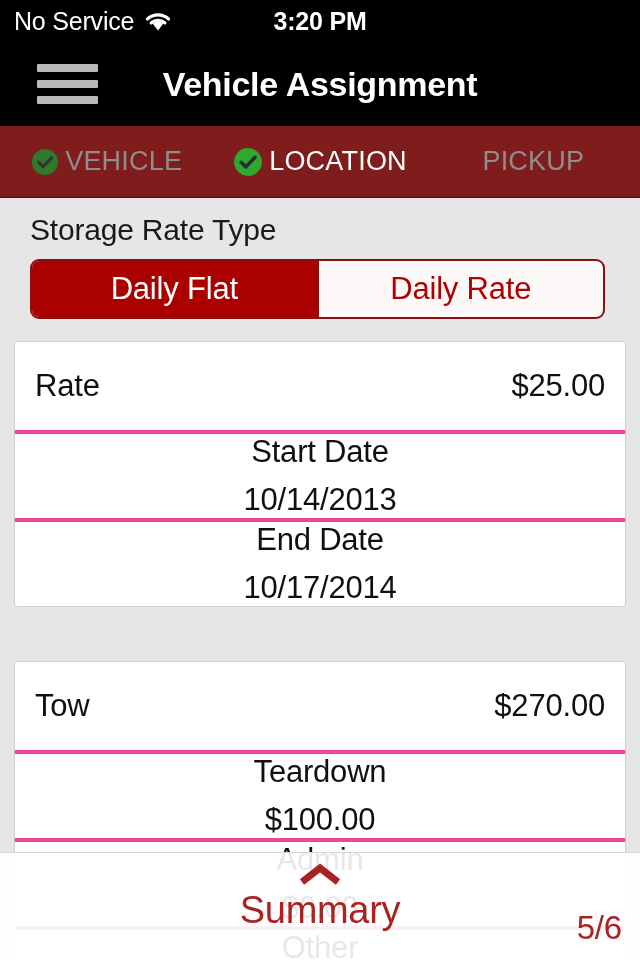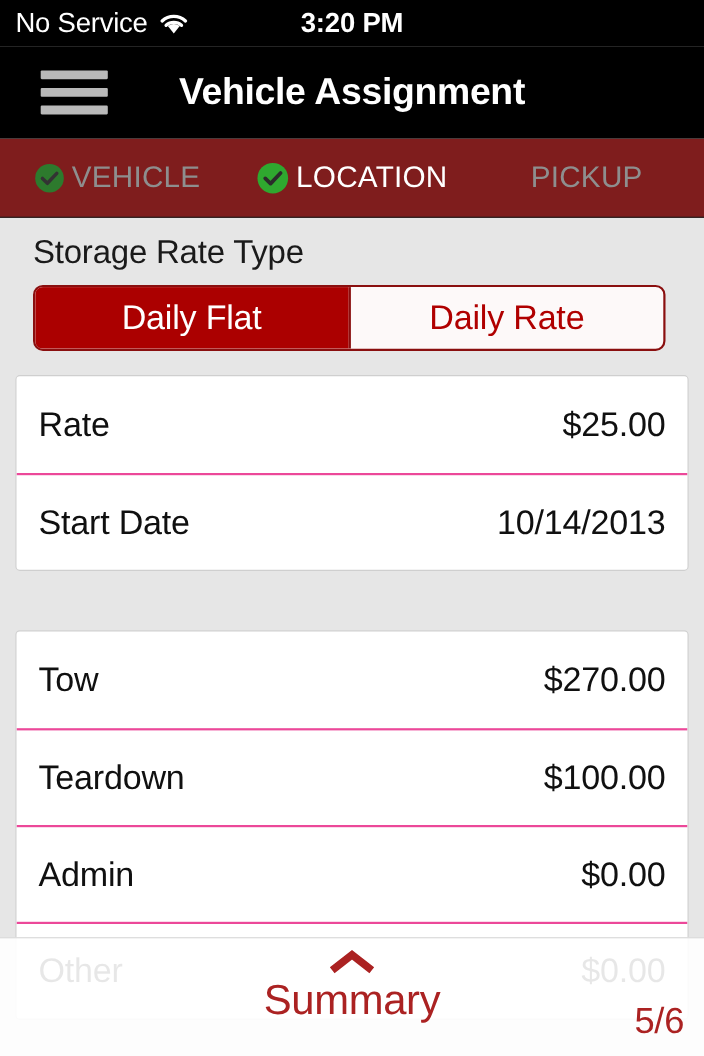--- a/index.html
+++ b/index.html
@@ -191,21 +191,21 @@
   .card.group-2 { margin-top: 54px; }
 
   .row {
     display: flex;
     align-items: center;
     justify-content: space-between;
     height: 88px;
     padding: 0 20px;
     cursor: pointer;
   }
-  .row + .row { border-top: 2px solid #ec4899; }
+  .row + .row { border-top: 4px solid #ec4899; flex-direction: column; }
   .row-label {
     font-size: 31px;
     color: #101010;
     letter-spacing: -0.2px;
   }
   .row-value {
     font-size: 31px;
     color: #101010;
     letter-spacing: -0.2px;
   }
@@ -306,20 +306,24 @@
 
     <div class="card group-1">
       <div class="row">
         <span class="row-label">Rate</span>
         <span class="row-value">$25.00</span>
       </div>
       <div class="row">
         <span class="row-label">Start Date</span>
         <span class="row-value">10/14/2013</span>
       </div>
+      <div class="row">
+        <span class="row-label">End Date</span>
+        <span class="row-value">10/17/2014</span>
+      </div>
     </div>
 
     <div class="card group-2">
       <div class="row">
         <span class="row-label">Tow</span>
         <span class="row-value">$270.00</span>
       </div>
       <div class="row">
         <span class="row-label">Teardown</span>
         <span class="row-value">$100.00</span>

